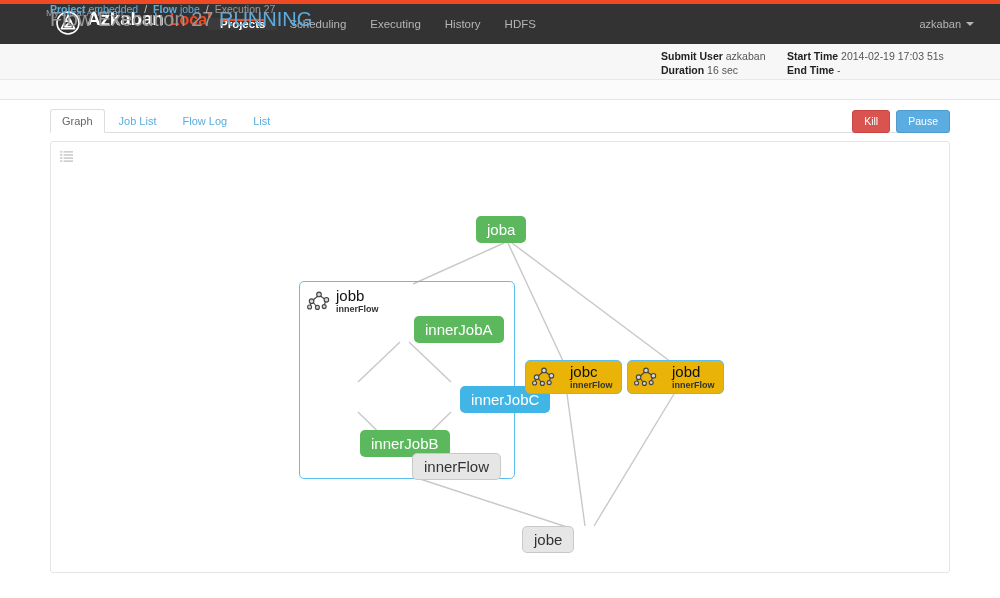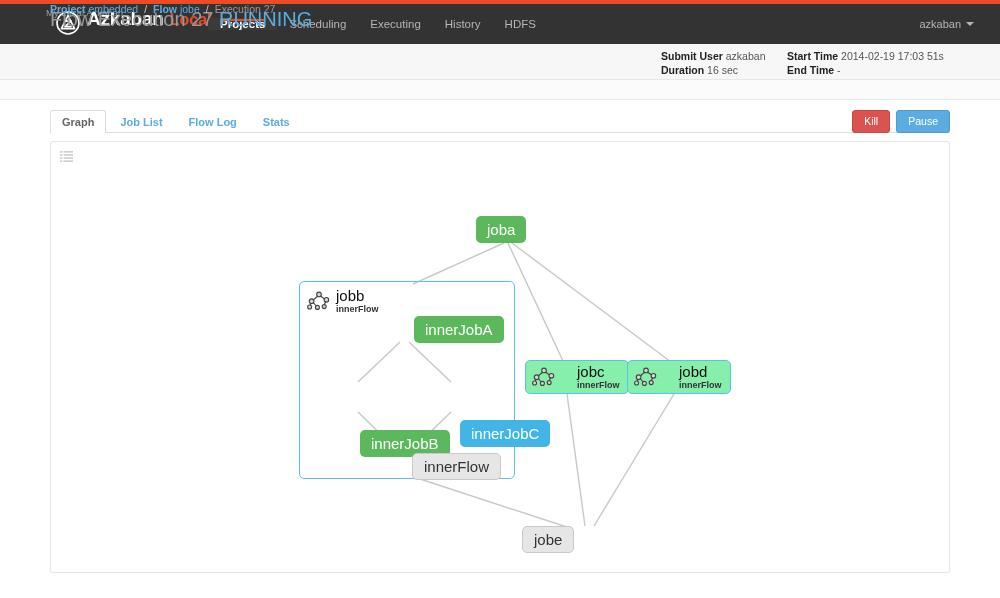--- a/index.html
+++ b/index.html
@@ -98,22 +98,22 @@
     font-size: 10.5px; display: flex; align-items: center; gap: 6px;
   }
   .crumb { color: #5bace0; text-decoration: none; white-space: nowrap; }
   .crumb b { font-weight: bold; }
   .crumb.muted { color: #999999; }
   .crumb-sep { color: #cccccc; }
 
   
   .tabs {
     position: absolute; top: 110px; left: 50px;
-    display: flex; align-items: center; gap: 2px;
-    border-bottom: 1px solid #dddddd; width: 900px; height: 23px; font-weight: bold;
+    display: flex; align-items: flex-end; gap: 2px;
+    border-bottom: 1px solid #dddddd; width: 900px; height: 23px;
   }
   .tab {
     font-size: 11px; padding: 4px 11px 4px; color: #5bace0;
     text-decoration: none; border: 1px solid transparent;
     border-radius: 3px 3px 0 0; line-height: 14px; position: relative; top: 1px;
   }
   .tab.active {
     color: #666666; background: #ffffff;
     border-color: #dddddd; border-bottom-color: #ffffff;
   }
@@ -147,40 +147,40 @@
   }
   .edges { position: absolute; inset: 0; width: 898px; height: 406px; }
 
   
   .node {
     position: absolute; display: flex; align-items: center; justify-content: center;
     border-radius: 5px; font-size: 15px; white-space: nowrap;
     padding: 8px 11px; height: 27px;
   }
   .node.green { background: #5cb85c; color: #ffffff; }
-  .node.blue  { background: #41b6e6; color: #ffffff; margin-top: 34px; }
+  .node.blue  { background: #41b6e6; color: #ffffff; }
   .node.gray  { background: #e6e6e6; color: #333333; border: 1px solid #c9c9c9; }
 
   
   .flow-box {
     position: absolute; border: 1.5px solid #5bc0f0; border-radius: 5px;
     background: rgba(255,255,255,0.0);
   }
   .flow-header {
     position: absolute; display: flex; align-items: center; gap: 5px;
   }
   .flow-title-wrap { display: flex; flex-direction: column; line-height: 1; }
   .flow-title { font-size: 15px; color: #111111; }
   .flow-sub { font-size: 9px; color: #333333; font-weight: bold; margin-top: 2px; }
   .graph-icon { width: 24px; height: 20px; display: block; flex: none; }
 
   
   .flow-node {
     position: absolute; border: 1.5px solid #5bc0f0; border-radius: 5px;
-    background: #86efac; display: flex; align-items: center; gap: 21px;
+    background: #eab308; display: flex; align-items: center; gap: 14px;
     padding: 4px 8px 4px 6px; height: 34px;
   }
 </style>
 </head>
 <body>
 
 <div id="app">
 
   <div class="accent-bar"></div>
 
@@ -259,21 +259,21 @@
     <span class="crumb muted">
       <span>Execution</span>
       <span>27</span>
     </span>
   </div>
 
   <div class="tabs">
     <a class="tab active" href="#">Graph</a>
     <a class="tab" href="#">Job List</a>
     <a class="tab" href="#">Flow Log</a>
-    <a class="tab" href="#">Stats</a>
+    <a class="tab" href="#">List</a>
   </div>
 
   <div class="actions">
     <button class="btn btn-danger">Kill</button>
     <button class="btn btn-primary">Pause</button>
   </div>
 
   <div class="graph-panel">
 
     <div class="graph-toolbar">

